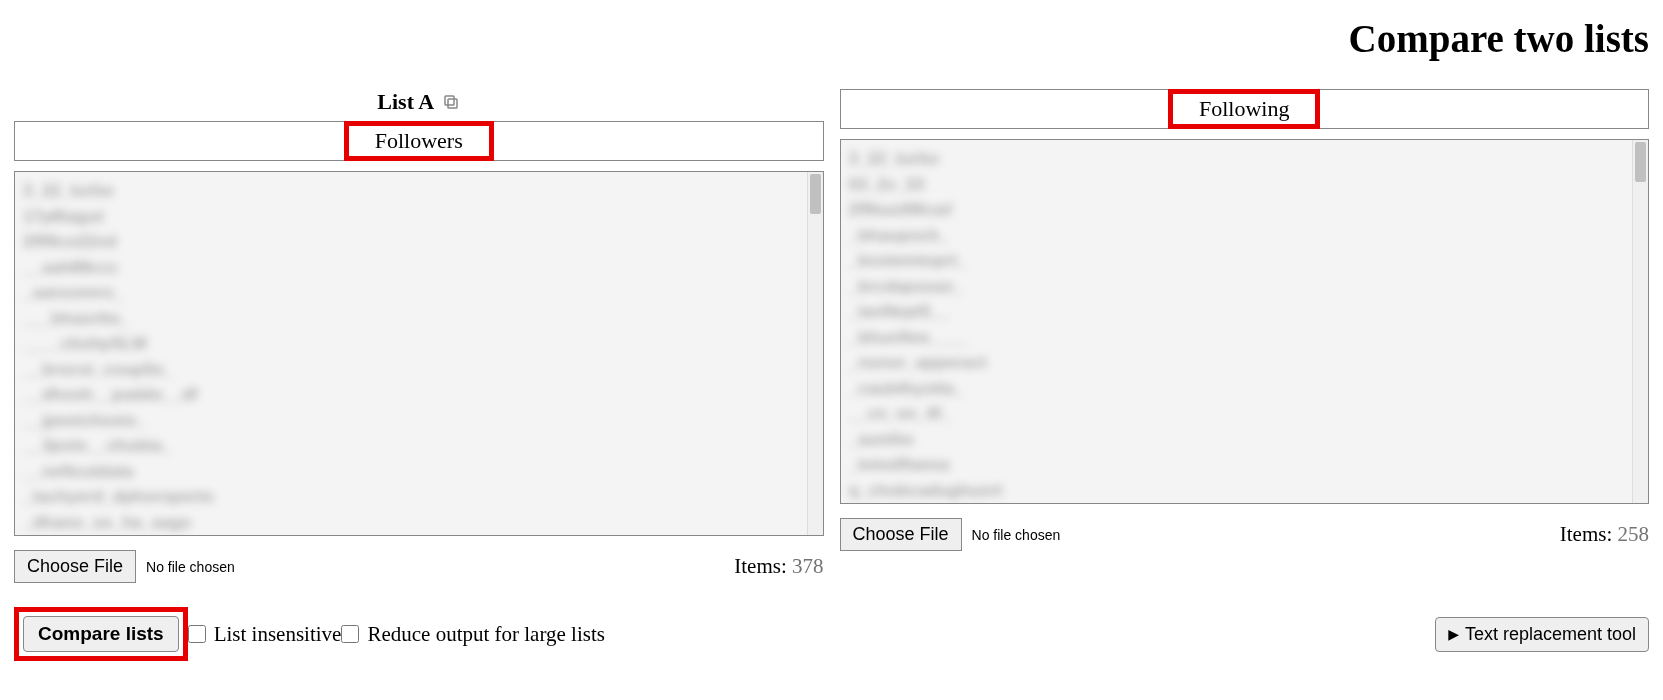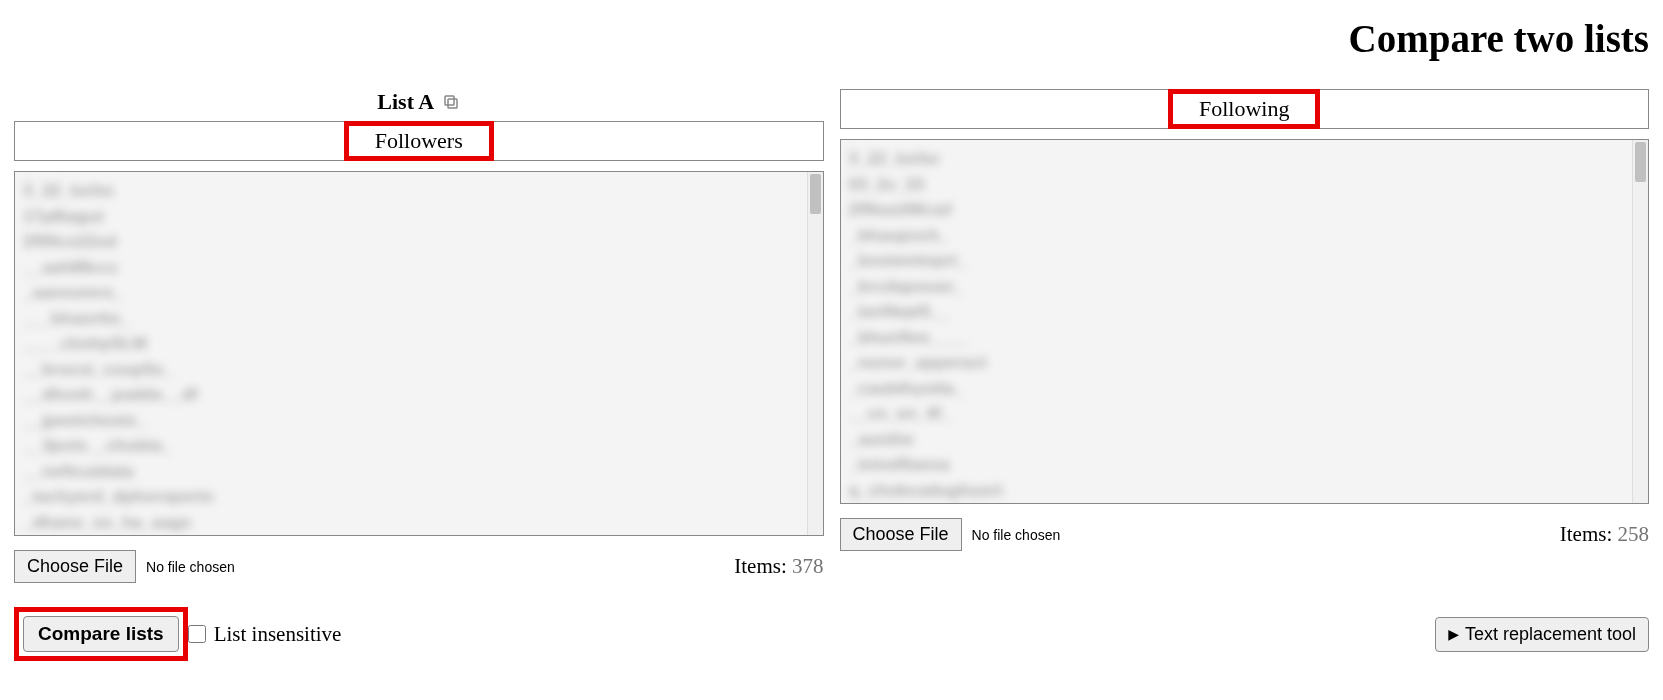--- a/index.html
+++ b/index.html
@@ -247,18 +247,22 @@
 
 <div class="bottom-bar">
   <div class="bottom-left">
     <span class="compare-wrap">
       <button class="compare-btn">Compare lists</button>
     </span>
     <label class="checkbox-group">
       <input type="checkbox" style="">
       <span>List insensitive</span>
     </label>
+    <label class="checkbox-group">
+      <input type="checkbox" style="">
+      <span>Reduce output for large lists</span>
+    </label>
   </div>
   <button class="text-replace-btn">
     <span class="tri">▶</span>
     <span>Text replacement tool</span>
   </button>
 </div>
 
 </body></html>

